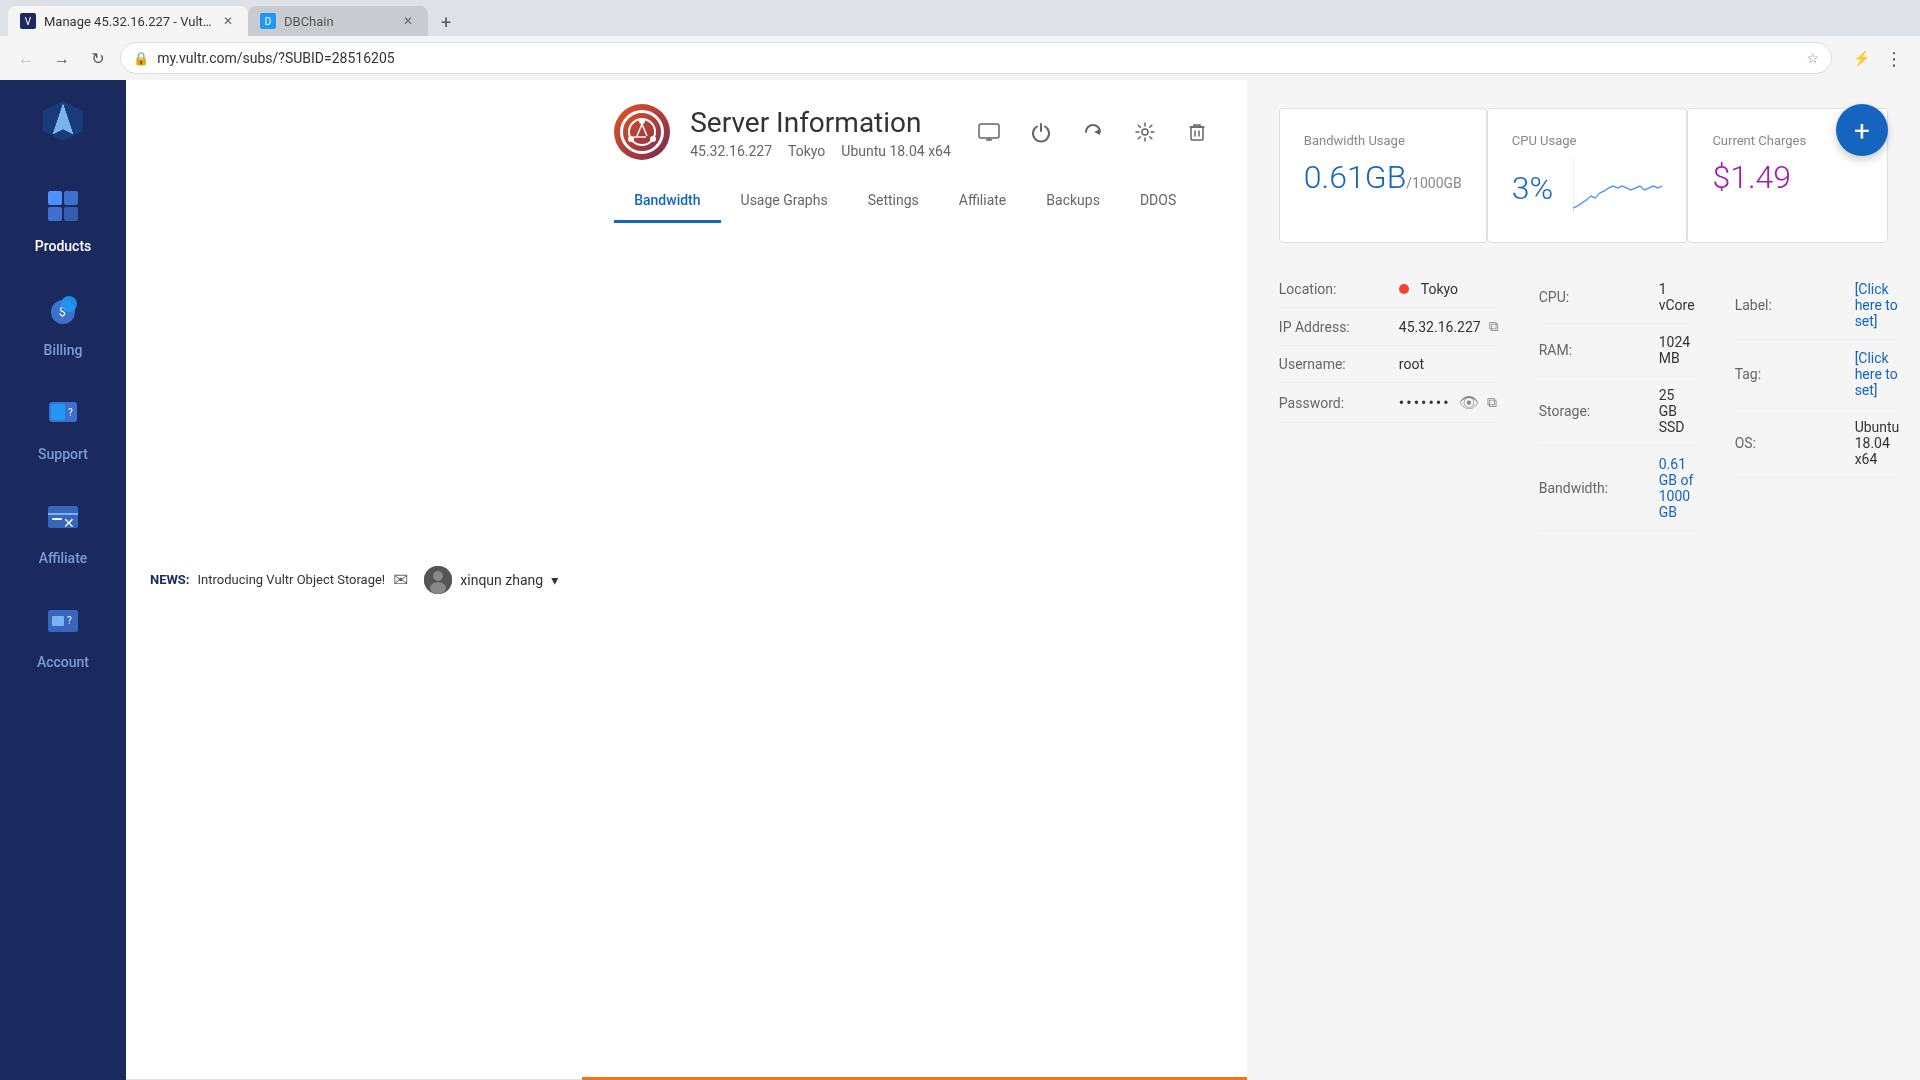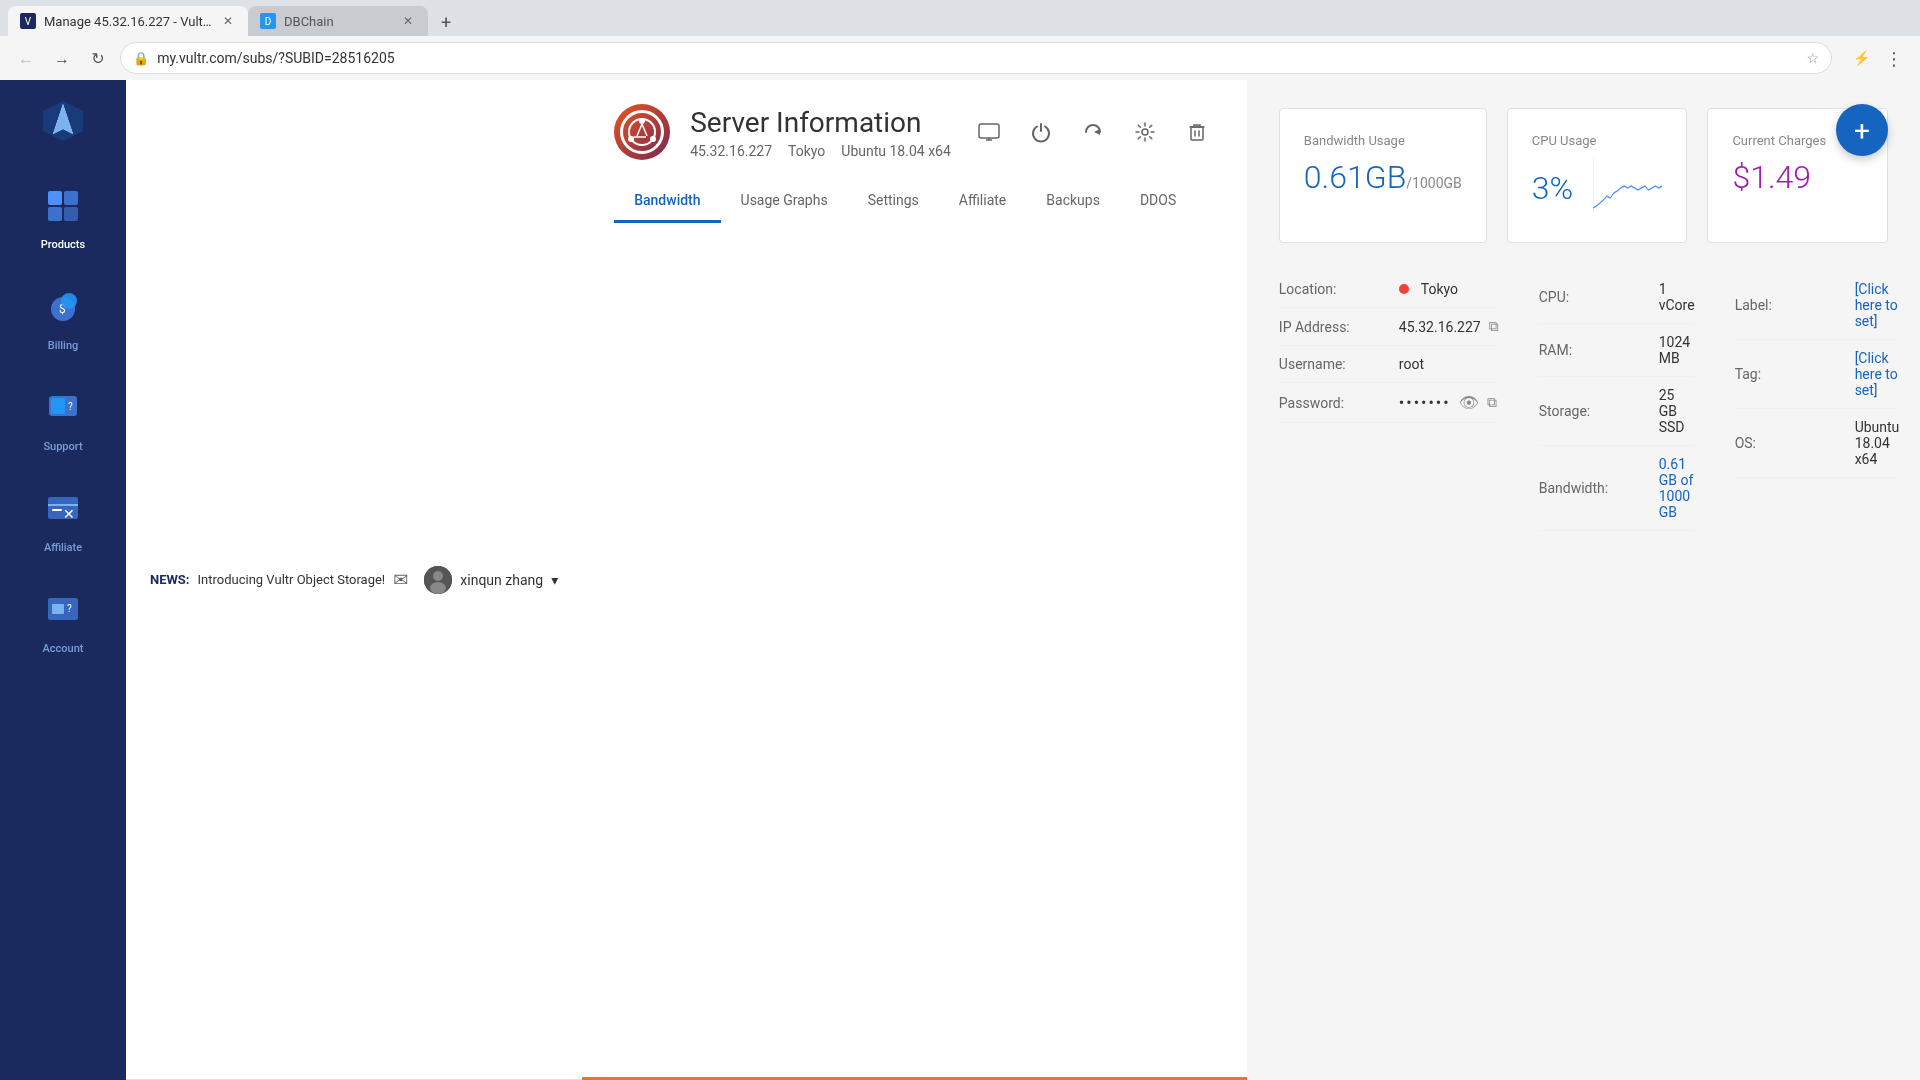--- a/index.html
+++ b/index.html
@@ -27,21 +27,21 @@
 
     
     .app { display: flex; flex: 1; height: calc(1080px - 80px); }
 
     
     .sidebar { width: 126px; background: #1a2a5e; display: flex; flex-direction: column; align-items: center; padding: 16px 0; gap: 0; }
     .sidebar-logo { width: 50px; height: 50px; margin-bottom: 20px; display: flex; align-items: center; justify-content: center; }
     .sidebar-item { width: 100%; display: flex; flex-direction: column; align-items: center; padding: 16px 8px; cursor: pointer; color: #7a9cd4; gap: 8px; transition: color 0.2s; }
     .sidebar-item.active { color: #fff; }
     .sidebar-icon { width: 48px; height: 48px; display: flex; align-items: center; justify-content: center; }
-    .sidebar-label { font-size: 11px; font-weight: 500; color: inherit; }
+    .sidebar-label { font-size: 14px; font-weight: 500; color: inherit; }
 
     
     .news-bar { background: #fff; border-bottom: 1px solid #e0e0e0; padding: 10px 24px; display: flex; align-items: center; gap: 8px; }
     .news-label { font-weight: 700; font-size: 13px; color: #1a2a5e; text-transform: uppercase; }
     .news-text { font-size: 13px; color: #333; }
     .header-right { margin-left: auto; display: flex; align-items: center; gap: 16px; }
     .header-mail { color: #666; font-size: 18px; cursor: pointer; }
     .header-user { display: flex; align-items: center; gap: 8px; font-size: 14px; color: #333; cursor: pointer; }
     .user-avatar { width: 28px; height: 28px; border-radius: 50%; background: #555; display: flex; align-items: center; justify-content: center; color: white; font-size: 12px; }
 
@@ -58,21 +58,21 @@
 
     
     .tabs { display: flex; gap: 0; }
     .tab { padding: 12px 20px; font-size: 14px; color: #666; cursor: pointer; border-bottom: 3px solid transparent; margin-bottom: -1px; }
     .tab.active { color: #1565c0; border-bottom-color: #1565c0; font-weight: 500; }
 
     
     .content-body { flex: 1; padding: 28px 32px; overflow-y: auto; position: relative; }
 
     
-    .cards-row { display: flex; gap: 20px; margin-bottom: 28px; border-radius: 29px; }
+    .cards-row { display: flex; margin-bottom: 28px; border-radius: 29px; }
     .card { background: #fff; border-radius: 4px; border: 1px solid #e0e0e0; padding: 24px; flex: 1; }
     .card-label { font-size: 13px; color: #888; margin-bottom: 10px; }
     .card-value { font-size: 32px; color: #1565c0; font-weight: 300; }
     .card-value .unit { font-size: 14px; color: #888; font-weight: 400; }
     .card-percent { font-size: 32px; color: #1565c0; font-weight: 300; }
     .card-charge { font-size: 32px; color: #a21caf; font-weight: 300; }
     .card-cpu { display: flex; align-items: center; gap: 20px; }
 
     
     .info-section { display: flex; gap: 40px; }

